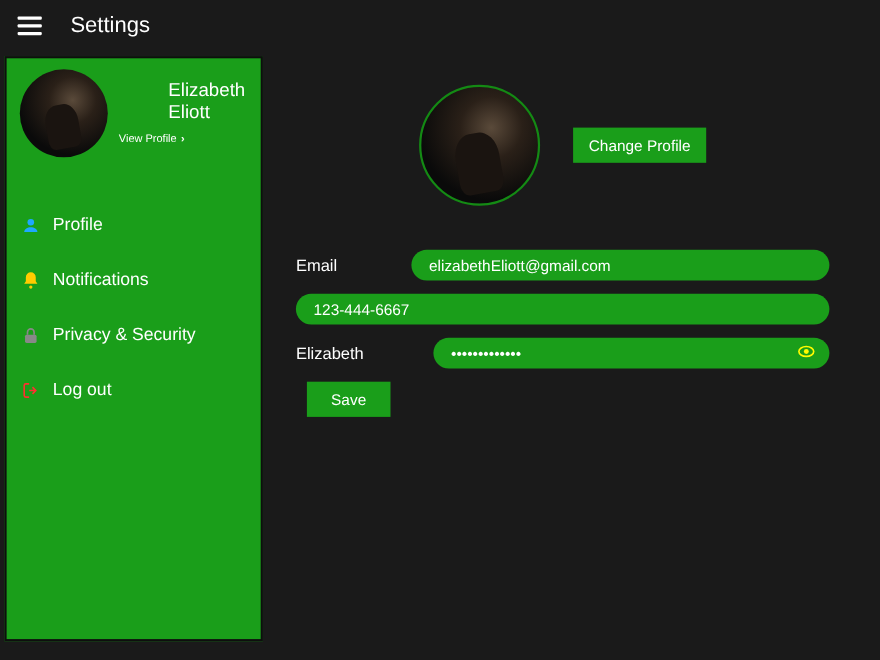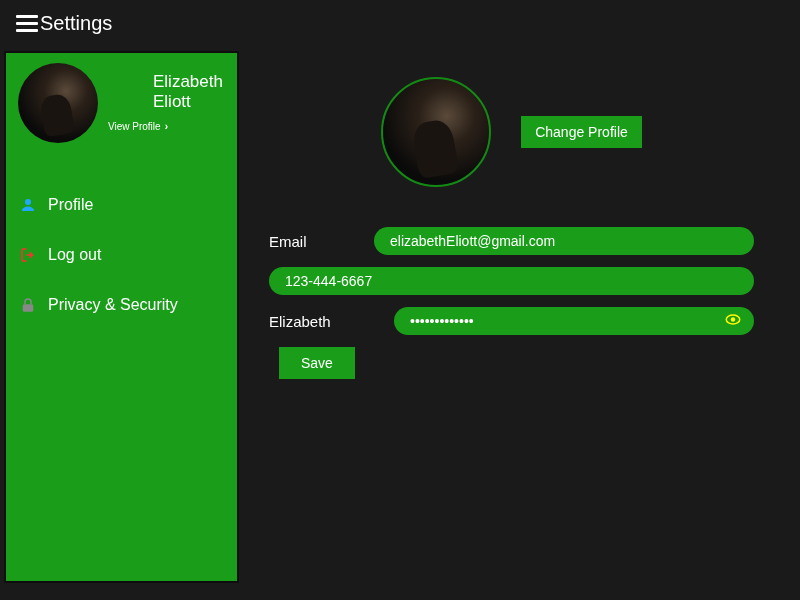--- a/index.html
+++ b/index.html
@@ -8,21 +8,21 @@
   height: 600px;
   background: #1a1a1a;
   font-family: 'Comic Sans MS', cursive, sans-serif;
   color: #fff;
   overflow: hidden;
 }
 .header {
   display: flex;
   align-items: center;
   padding: 12px 16px;
-  gap: 2px;
+  gap: 26px;
 }
 .hamburger {
   display: flex;
   flex-direction: column;
   gap: 4px;
   cursor: pointer;
 }
 .hamburger span {
   width: 22px;
   height: 3px;
@@ -202,34 +202,43 @@
           <svg width="18" height="18" viewBox="0 0 24 24">
               <circle cx="12" cy="8" r="4" fill="#1ea8ff"></circle>
               <path d="M4 20c0-4 4-6 8-6s8 2 8 6" fill="#1ea8ff"></path>
             </svg>
         </span>
         <span>Profile</span>
       </div>
       <div class="nav-item">
         <span class="nav-icon">
           <svg width="18" height="18" viewBox="0 0 24 24">
+              <path d="M12 2a6 6 0 0 0-6 6v5l-2 3h16l-2-3V8a6 6 0 0 0-6-6z" fill="#ffcc00"></path>
+              <circle cx="12" cy="20" r="2" fill="#ffcc00"></circle>
+            </svg>
+        </span>
+        <span>Notifications</span>
+      </div>
+      <div class="nav-item">
+        <span class="nav-icon">
+          <svg width="18" height="18" viewBox="0 0 24 24">
+              <rect x="5" y="11" width="14" height="10" rx="2" fill="#888"></rect>
+              <path d="M8 11V8a4 4 0 0 1 8 0v3" stroke="#888" stroke-width="2" fill="none"></path>
+            </svg>
+        </span>
+        <span>Privacy &amp; Security</span>
+      </div>
+      <div class="nav-item">
+        <span class="nav-icon">
+          <svg width="18" height="18" viewBox="0 0 24 24">
               <path d="M10 4H6a2 2 0 0 0-2 2v12a2 2 0 0 0 2 2h4" stroke="#ff3030" stroke-width="2" fill="none"></path>
               <path d="M14 8l4 4-4 4M18 12H10" stroke="#ff3030" stroke-width="2" fill="none"></path>
             </svg>
         </span>
         <span>Log out</span>
-      </div>
-      <div class="nav-item">
-        <span class="nav-icon">
-          <svg width="18" height="18" viewBox="0 0 24 24">
-              <rect x="5" y="11" width="14" height="10" rx="2" fill="#888"></rect>
-              <path d="M8 11V8a4 4 0 0 1 8 0v3" stroke="#888" stroke-width="2" fill="none"></path>
-            </svg>
-        </span>
-        <span>Privacy &amp; Security</span>
       </div>
     </div>
   </div>
 
   <div class="main">
     <div class="main-top">
       <div class="avatar-main"></div>
       <button class="change-btn">Change Profile</button>
     </div>
 

